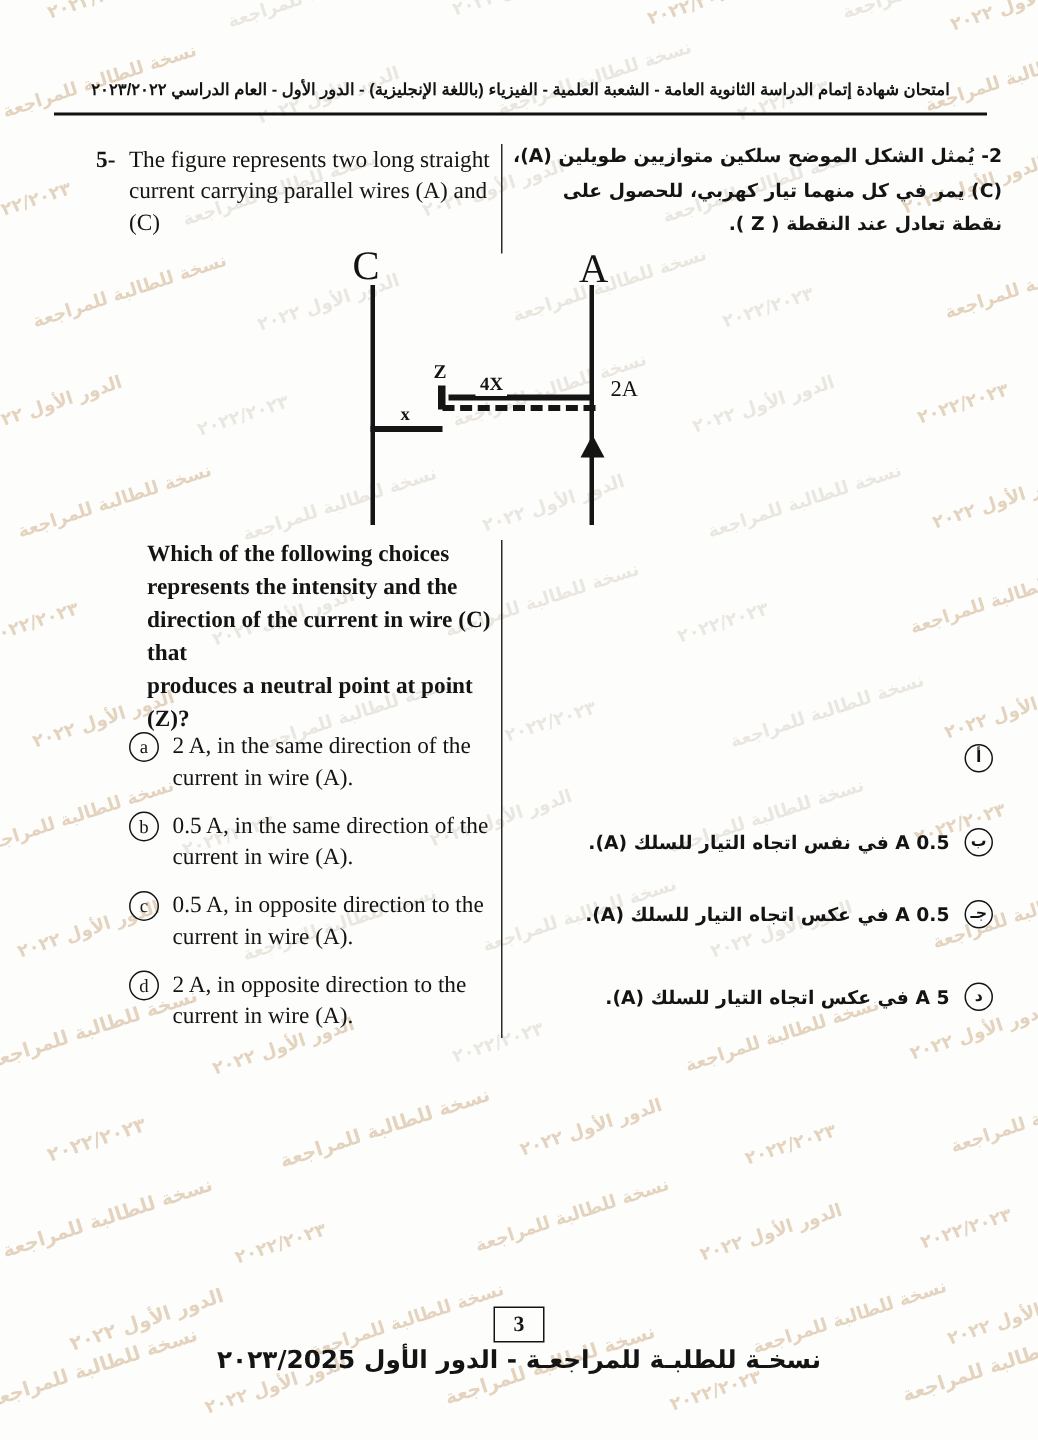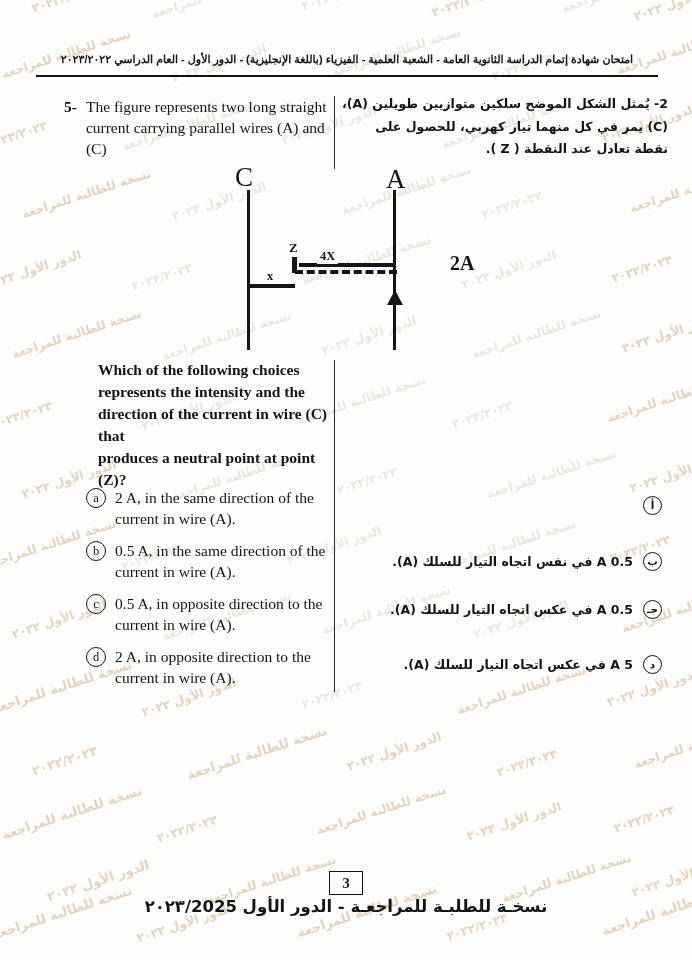--- a/index.html
+++ b/index.html
@@ -31,21 +31,21 @@
   .div-bottom{left:334px; top:360px; height:332px;}
   .q-intro-ar{
     right:24px; top:93px; width:330px; direction:rtl; text-align:right;
     font-family:"DejaVu Sans", sans-serif; font-weight:bold;
     font-size:12.5px; line-height:22.5px; z-index:2;
   }
   
   .figure{left:225px; top:164px; width:255px; height:196px; z-index:2;}
   .wire{position:absolute; width:3px; background:#151515;}
   .wire-label{position:absolute; font-size:27px; line-height:26px;}
-  .lbl-2a{position:absolute; left:182px; top:88px; font-size:20px; font-weight:bold;margin-left:43px;}
+  .lbl-2a{position:absolute; left:182px; top:88px; font-size:15px; font-weight:normal;}
   .lbl-z{position:absolute; left:64px; top:76px; font-size:13px; font-weight:bold;}
   .z-tick{position:absolute; left:67px; top:93px; width:5px; height:16px; background:#151515;}
   .line-4x{position:absolute; left:74px; top:99px; width:96px; height:4px; background:#151515;}
   .lbl-4x{position:absolute; left:92px; top:85px; font-size:12.5px; font-weight:bold; background:#fdfdfb; padding:0 3px;}
   .line-dash{position:absolute; left:70px; top:106px; width:102px; border-top:4.5px dashed #151515;}
   .line-x{position:absolute; left:22px; top:120px; width:48px; height:4px; background:#151515;}
   .lbl-x{position:absolute; left:40px; top:105px; font-size:12.5px; font-weight:bold; background:#fdfdfb; padding:0 2px;}
   .arrow-up{
     position:absolute; left:162px; top:126px; width:0; height:0;
     border-left:8px solid transparent; border-right:8px solid transparent;

